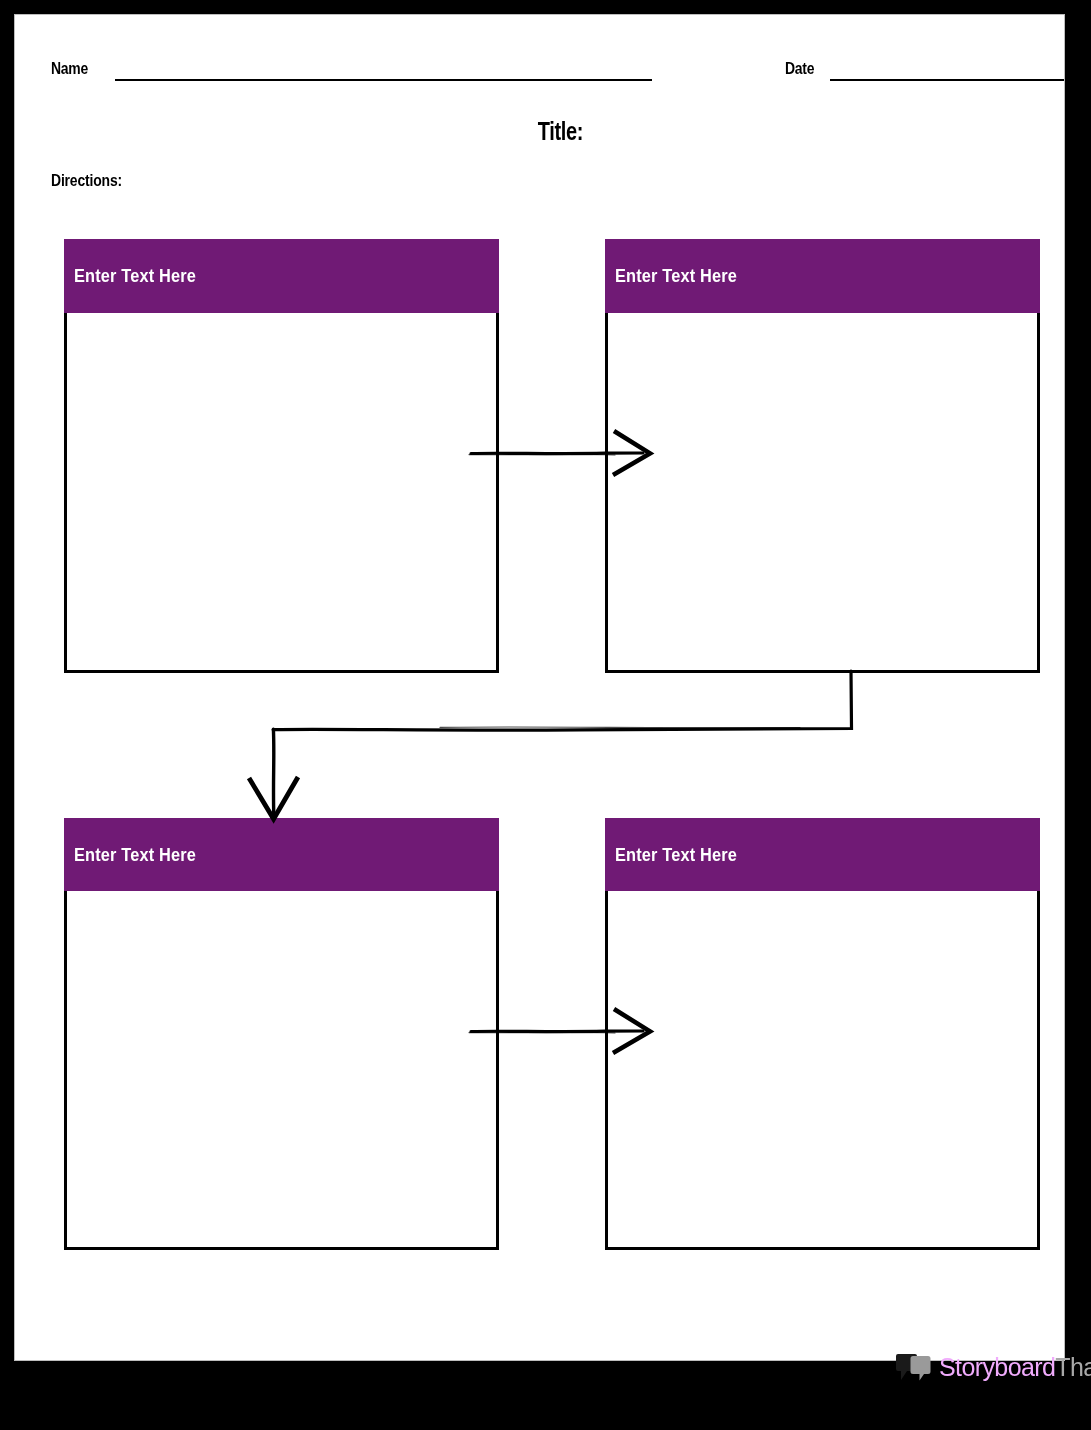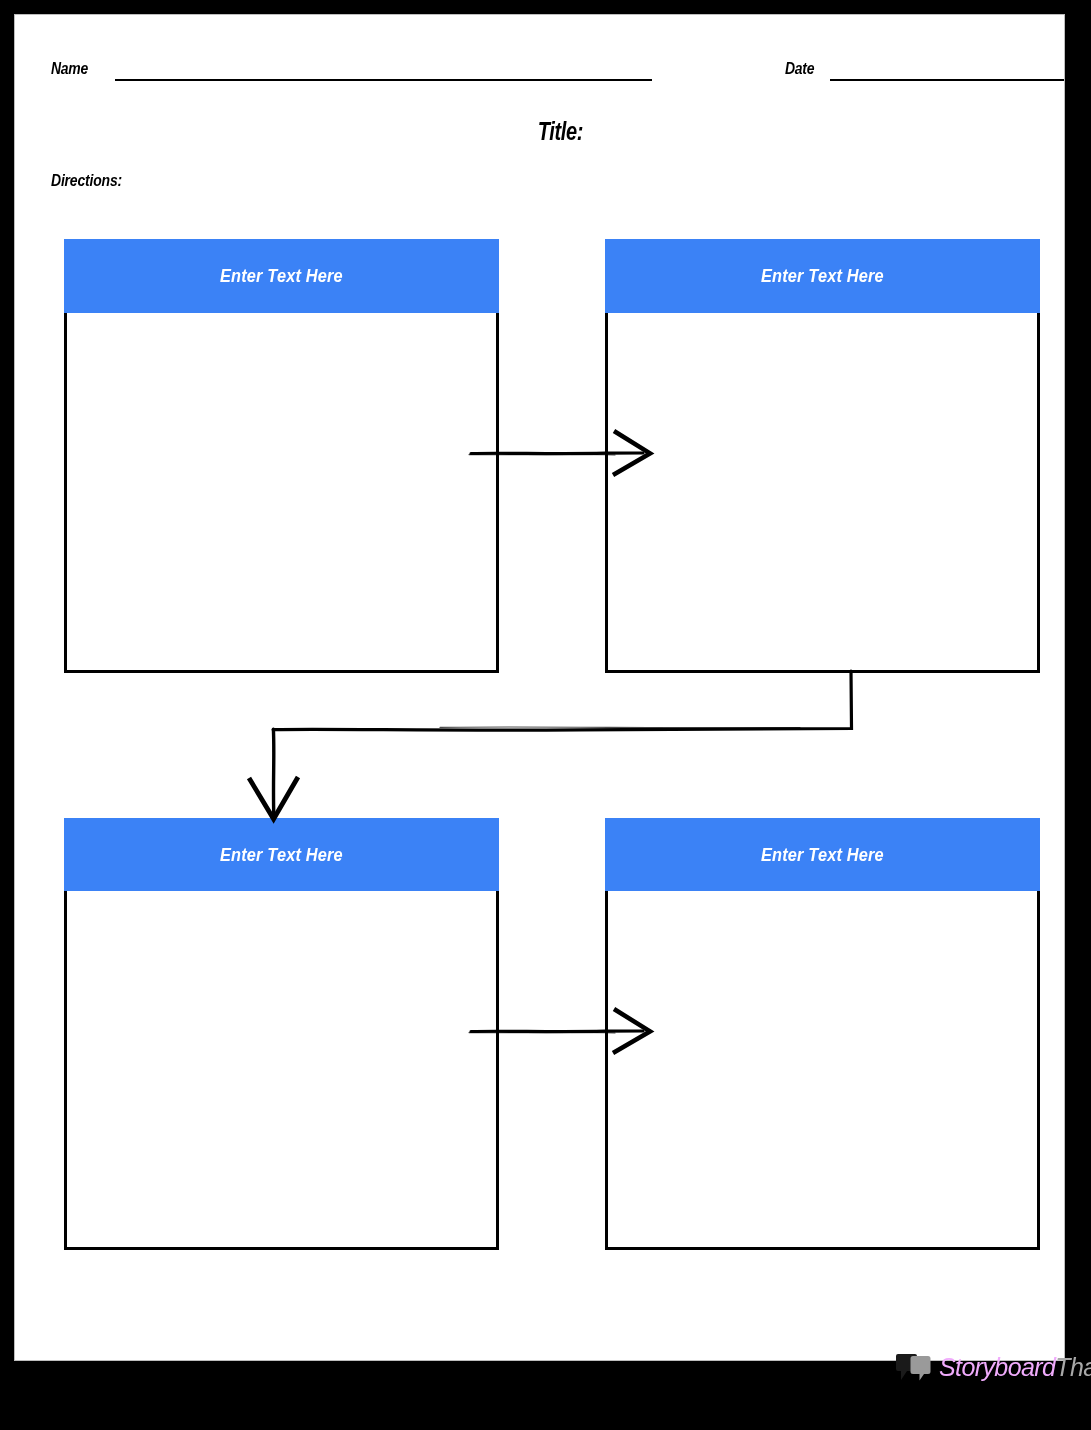--- a/index.html
+++ b/index.html
@@ -15,21 +15,20 @@
   }
 
   
   .page-frame {
     position: absolute;
     left: 0;
     top: 0;
     width: 1091px;
     height: 1430px;
     background: #000000;
-    font-style: italic;
   }
   .page-sheet {
     position: absolute;
     left: 14px;
     top: 14px;
     width: 1051px;
     height: 1347px;
     background: #ffffff;
     border: 1px solid #bdbdbd;
     box-sizing: border-box;
@@ -106,29 +105,29 @@
     transform-origin: left center;
     white-space: nowrap;
   }
 
   
   .chart-box {
     position: absolute;
     box-sizing: border-box;
   }
   .box-header {
-    background: #3b82f6;
+    background: #701a75;
     color: #ffffff;
     text-align: center;
     font-weight: bold;
     font-size: 19px;
     letter-spacing: 0.2px;
     display: flex;
     align-items: center;
-    justify-content: center;
+    justify-content: flex-start;
     box-sizing: border-box;
   }
   .box-header span {
     display: inline-block;
     transform: scaleX(0.86);
   }
   .box-body {
     background: #ffffff;
     border: 3px solid #000000;
     border-top: none;

